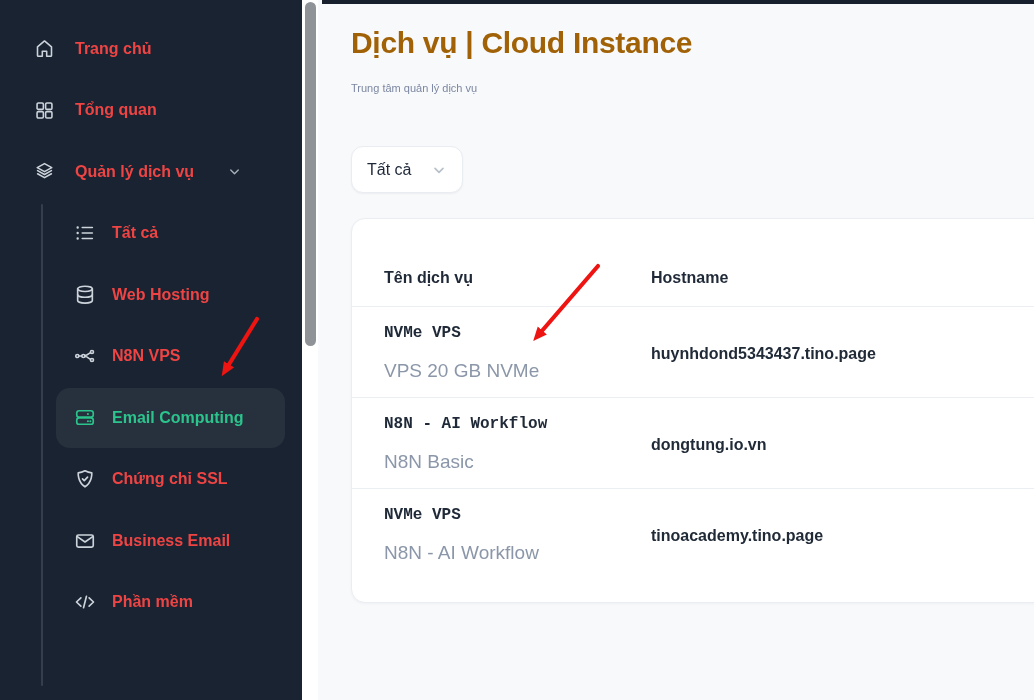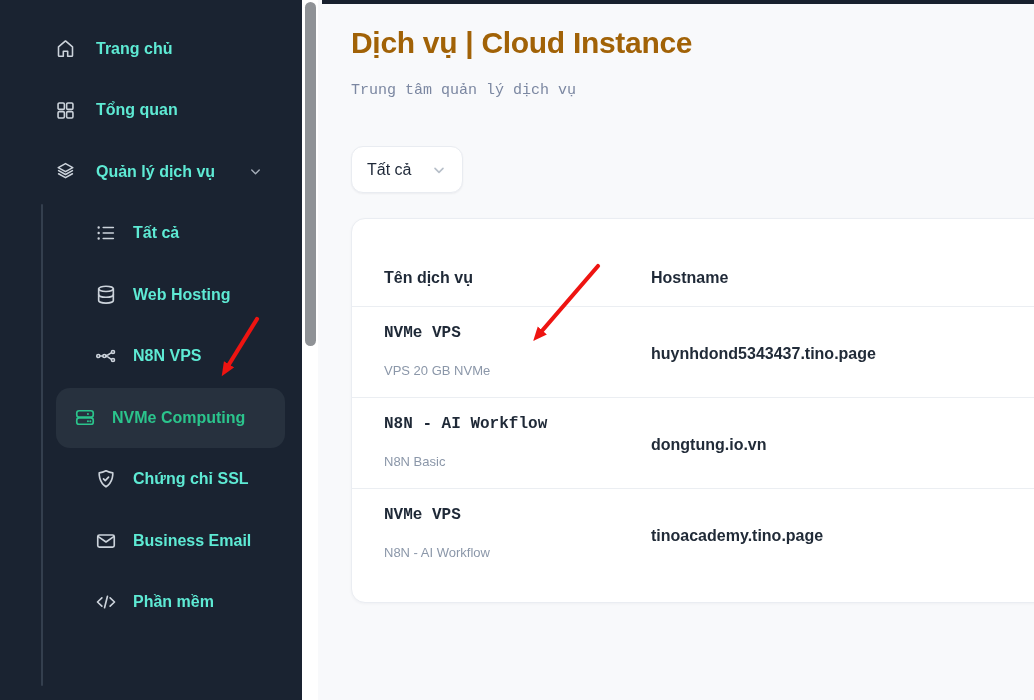--- a/index.html
+++ b/index.html
@@ -5,53 +5,53 @@
   html,body{margin:0;padding:0;}
   body{
     width:1034px;height:700px;overflow:hidden;position:relative;
     font-family:"Liberation Sans","DejaVu Sans",sans-serif;
     background:#f8f9fb;
   }
   
   .sidebar{position:absolute;left:0;top:0;width:302px;height:700px;background:#1a2331;}
   .nav{position:absolute;left:0;top:18px;right:0;}
   .nav-item{height:61.5px;display:flex;align-items:center;padding-left:33px;gap:20px;
-    color:#5eead4;font-size:16px;font-weight:600;cursor:pointer;box-sizing:border-box;margin-left:21px;}
+    color:#ef4444;font-size:16px;font-weight:600;cursor:pointer;box-sizing:border-box;}
   .nav-item .ic{width:22px;height:22px;display:flex;align-items:center;justify-content:center;color:#ccd3db;flex:0 0 auto;}
   .nav-item.sub{padding-left:74px;gap:16px;}
   .nav-item.active{background:#27313e;border-radius:14px;margin:1px 17px 1px 56px;
     padding-left:18px;height:59.5px;color:#2bc48c;}
   .nav-item.active .ic{color:#2bc48c;}
   .chev{margin-left:13px;color:#a7afbb;display:flex;align-items:center;}
   .indent-line{position:absolute;left:41px;top:204px;width:2px;height:482px;background:#343f4e;border-radius:1px;}
   
   .scrollbar{position:absolute;left:302px;top:0;width:16px;height:700px;background:#ffffff;}
   .scroll-thumb{position:absolute;left:2.5px;top:2px;width:11px;height:344px;border-radius:5.5px;background:#8f9296;}
   
   .main{position:absolute;left:318px;top:0;width:716px;height:700px;background:#f8f9fb;}
   .top-bar{position:absolute;left:4px;top:0;right:0;height:3.5px;background:#18202e;}
   .page-title{position:absolute;left:33px;top:26px;font-size:30px;font-weight:600;color:#a16207;letter-spacing:-0.3px;}
-  .page-subtitle{position:absolute;left:33px;top:82px;font-size:15px;color:#7b87a1;font-family:Liberation Mono, monospace;}
+  .page-subtitle{position:absolute;left:33px;top:82px;font-size:11px;color:#7b87a1;}
   .filter-btn{position:absolute;left:33px;top:146px;width:112px;height:47px;box-sizing:border-box;
     background:#fff;border:1px solid #e9ecf1;border-radius:12px;display:flex;align-items:center;
     justify-content:space-between;padding:0 15px;cursor:pointer;box-shadow:0 1px 2px rgba(16,24,40,.05);}
   .filter-btn .lbl{font-size:16px;color:#1d2737;font-weight:500;}
   .filter-btn .chev2{color:#b7bfc9;display:flex;align-items:center;}
   
   .card{position:absolute;left:33px;top:218px;width:705px;height:385px;background:#fff;
     border:1px solid #eaedf2;border-radius:14px;box-sizing:border-box;
     box-shadow:0 1px 3px rgba(16,24,40,.04);overflow:hidden;}
   .thead{display:grid;grid-template-columns:267px 1fr;padding:50px 0 0 32px;height:88px;
     box-sizing:border-box;border-bottom:1px solid #ebeef2;font-size:16px;font-weight:700;color:#1f2937;}
   .trow{display:grid;grid-template-columns:267px 1fr;padding-left:32px;height:91px;
     box-sizing:border-box;border-bottom:1px solid #ebeef2;cursor:pointer;}
   .trow.last{height:auto;min-height:115px;border-bottom:none;}
   .cell-name{padding-top:18px;}
   .svc-name{font-size:16px;font-weight:700;color:#1f2937;line-height:17px;font-family:Liberation Mono, monospace;}
-  .svc-plan{margin-top:20px;font-size:13px;color:#8b97a9;line-height:17px;}
+  .svc-plan{margin-top:20px;font-size:19px;color:#8b97a9;line-height:17px;}
   .cell-host{padding-top:38px;font-size:16px;font-weight:600;color:#212b38;line-height:17px;}
   
   .arrows{position:absolute;left:0;top:0;width:1034px;height:700px;pointer-events:none;z-index:20;}
   svg.icon{display:block;}
 </style>
 </head>
 <body>
 
 <div class="sidebar">
   <div class="indent-line"></div>
@@ -131,21 +131,21 @@
     </div>
 
     <div class="nav-item sub active">
       <span class="ic">
         <svg class="icon" width="23" height="23" viewBox="0 0 24 24" fill="none" stroke="currentColor" stroke-width="1.8" stroke-linecap="round" stroke-linejoin="round">
             <rect x="3" y="4.6" width="18" height="7" rx="2.6"></rect>
             <rect x="3" y="12.4" width="18" height="7" rx="2.6"></rect>
             <path d="M15.2 16h.01M17.8 16h.01M15.2 8.2h.01" stroke-width="2.2"></path>
           </svg>
       </span>
-      <span>NVMe Computing</span>
+      <span>Email Computing</span>
     </div>
 
 
     <div class="nav-item sub">
       <span class="ic">
         <svg class="icon" width="22" height="22" viewBox="0 0 24 24" fill="none" stroke="currentColor" stroke-width="1.8" stroke-linecap="round" stroke-linejoin="round">
             <path d="M12 3.1c2.5 1.3 5 2 7.4 2.2 0 0 .9 10-7.4 15.2C3.7 15.3 4.6 5.3 4.6 5.3 7 5.1 9.5 4.4 12 3.1z"></path>
             <path d="m9.3 11.9 1.9 1.9 3.6-3.9"></path>
           </svg>
       </span>

